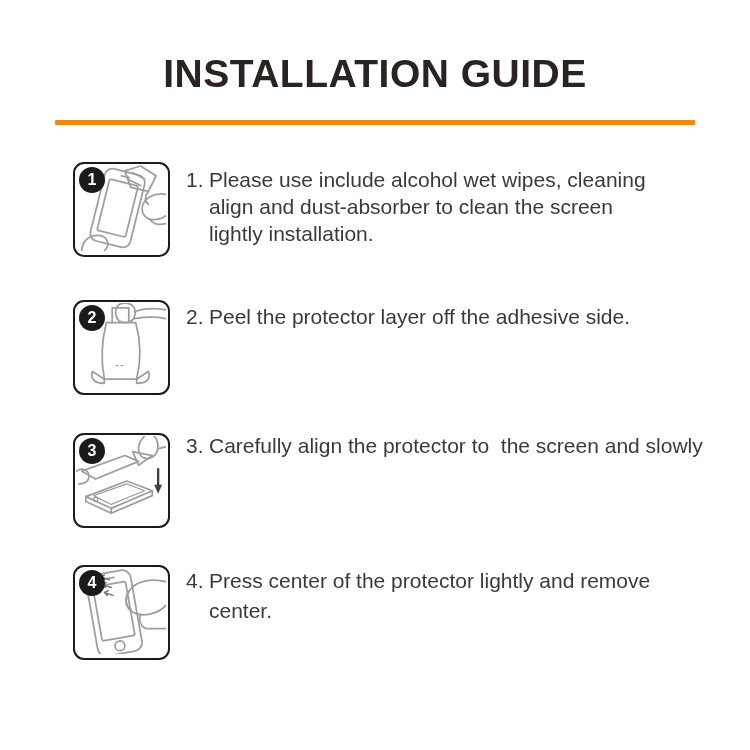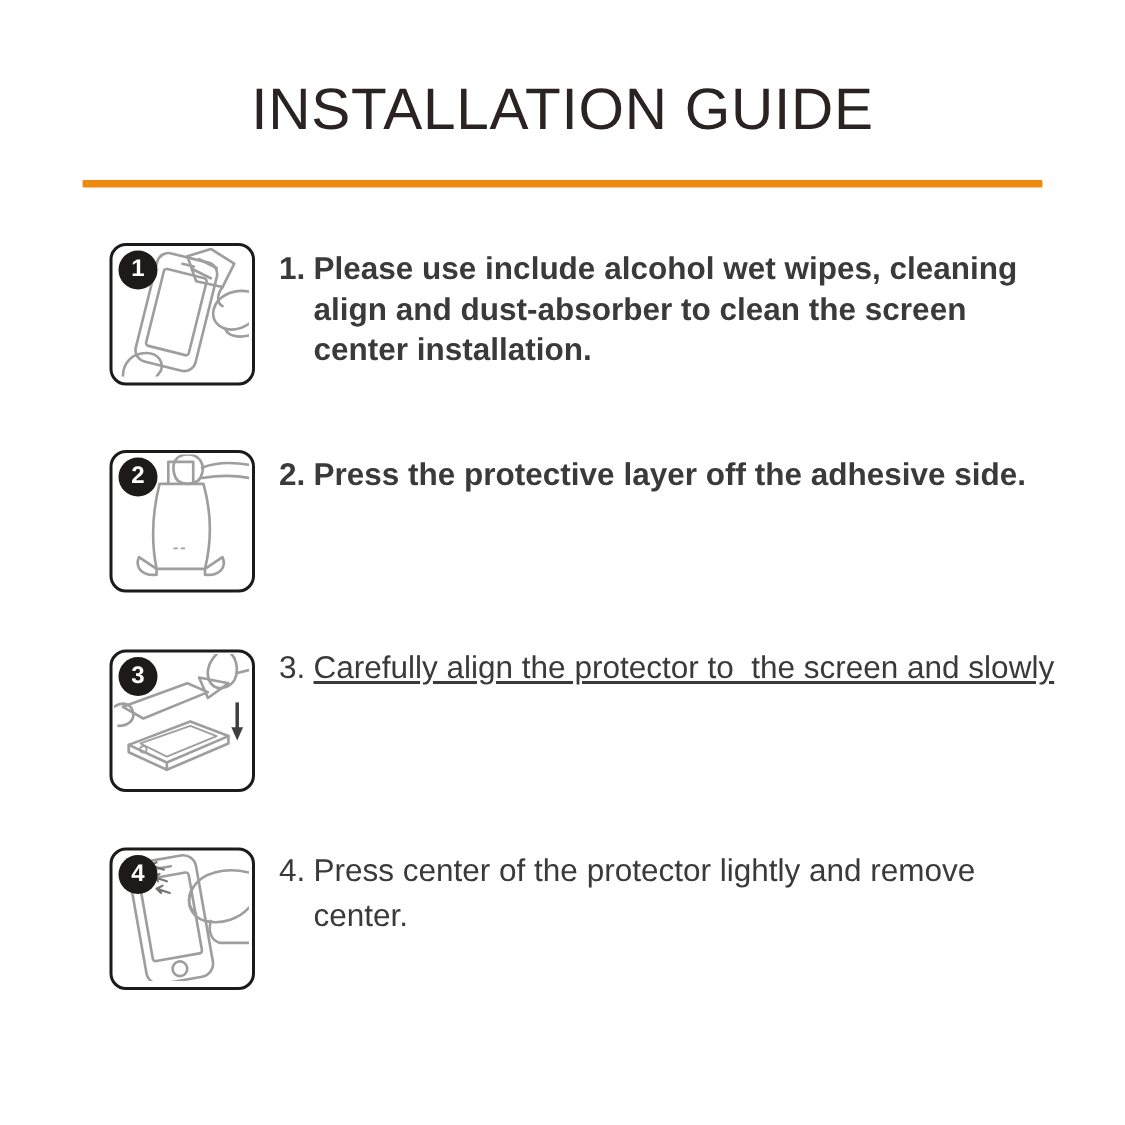--- a/index.html
+++ b/index.html
@@ -17,21 +17,21 @@
     background:#ffffff;
     font-family:"Liberation Sans","DejaVu Sans",sans-serif;
     position:relative;
     overflow:hidden;
     color:var(--text);
   }
   .page{position:absolute;inset:0;background:#fff;}
   .title{
     position:absolute;top:52px;left:0;width:750px;
     text-align:center;
-    font-size:39px;font-weight:400;letter-spacing:.5px;
+    font-size:39px;font-weight:700;letter-spacing:.5px;
     color:var(--title-color);
   }
   .divider{
     position:absolute;top:120px;left:55px;width:640px;height:5px;
     background:var(--accent-orange);
     border-radius:1px;
   }
   .figbox{
     position:absolute;left:73px;width:97px;height:95px;
     border:2.5px solid var(--box-border);
@@ -47,27 +47,27 @@
     display:flex;align-items:center;justify-content:center;
     z-index:2;
   }
   .step-text{
     position:absolute;left:186px;width:520px;
     font-size:21px;
     color:var(--text);
     padding-left:23px;
   }
   .step-text .line{white-space:pre;}
-  .lh27 .line{line-height:27px;font-weight:bold;}
+  .lh27 .line{line-height:27px;}
   .lh30 .line{line-height:30px;}
   .prefix{display:inline-block;width:23px;margin-left:-23px;white-space:pre;}
   
   #fig1{top:162px;} #txt1{top:166px;}
   #fig2{top:300px;} #txt2{top:303px;}
-  #fig3{top:433px;} #txt3{top:431px;text-decoration:underline;}
+  #fig3{top:433px;} #txt3{top:431px;}
   #fig4{top:565px;} #txt4{top:566px;}
   .art{fill:none;stroke:var(--line-art);stroke-width:1.8;stroke-linecap:round;stroke-linejoin:round;}
   .art-thin{stroke-width:1.2;}
   .dark{stroke:#3f3f3f;}
   .mid{stroke:#777;stroke-width:1.5;}
 </style>
 </head>
 <body>
 
 <div class="page">
@@ -89,40 +89,40 @@
         <path d="M92 30 C80 28 70 34 68 42 C66 50 72 56 80 56 C86 56 92 52 92 52"></path>
         <path d="M74 27 C70 32 70 38 74 40"></path>
         <path d="M92 60 C84 62 78 60 76 56"></path>
         <path d="M6 88 C6 79 12 72 22 72 C30 72 34 78 32 84 L29 88"></path>
       </g>
     </svg>
   </div>
   <div class="step-text lh27" id="txt1">
     <div class="line"><span class="prefix">1.</span><span>Please use include alcohol wet wipes, cleaning</span></div>
     <div class="line">align and dust-absorber to clean the screen</div>
-    <div class="line">center installation.</div>
+    <div class="line">lightly installation.</div>
   </div>
 
   <div class="figbox" id="fig2">
     <span class="badge">2</span>
     <svg viewBox="0 0 92 88">
       <g class="art">
         <path d="M31 20 C26 40 25 58 29 78 L62 78 C67 58 66 38 61 20 Z"></path>
         <path d="M37 20 L37 5 L54 5 L54 20"></path>
         <path d="M41 13 C39 5 43 0 50 0 C58 0 62 6 60 13 C59 18 55 20 50 20 C45 20 42 18 41 13 Z"></path>
         <path d="M60 9 C70 5 80 5 92 7"></path>
         <path d="M60 16 C72 14 82 14 92 16"></path>
         <path d="M29 78 L17 70 C14 77 19 83 29 82 Z"></path>
         <path d="M62 78 L74 70 C77 77 72 83 62 82 Z"></path>
         <path class="art-thin" d="M41 64 L50 64" stroke-dasharray="2 3"></path>
       </g>
     </svg>
   </div>
   <div class="step-text lh27" id="txt2">
-    <div class="line"><span class="prefix">2.</span><span>Press the protective layer off the adhesive side.</span></div>
+    <div class="line"><span class="prefix">2.</span><span>Peel the protector layer off the adhesive side.</span></div>
   </div>
 
   <div class="figbox" id="fig3">
     <span class="badge">3</span>
     <svg viewBox="0 0 92 88">
       <g class="art">
         <path d="M10 62 L52 46 L78 56 L36 74 Z"></path>
         <path d="M10 62 L10 67 L36 79 L36 74 M78 56 L78 61 L36 79"></path>
         <path class="art-thin" d="M18 61 L52 49 L70 56 L36 70 Z"></path>
         <circle class="art-thin" cx="20" cy="65" r="2.2"></circle>

